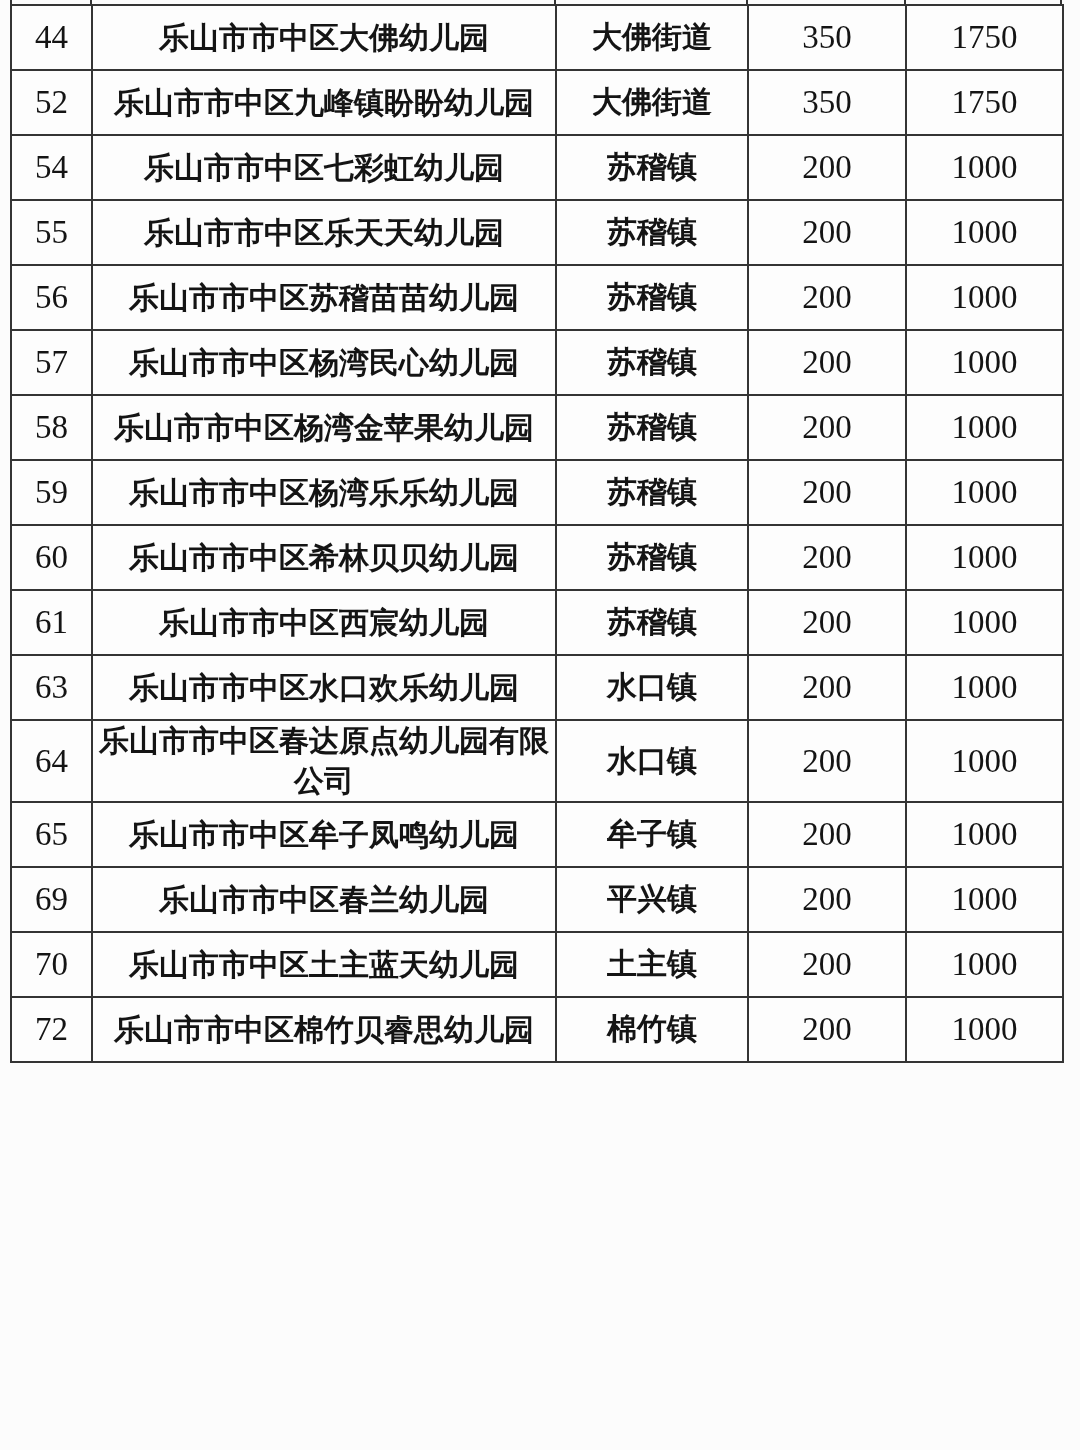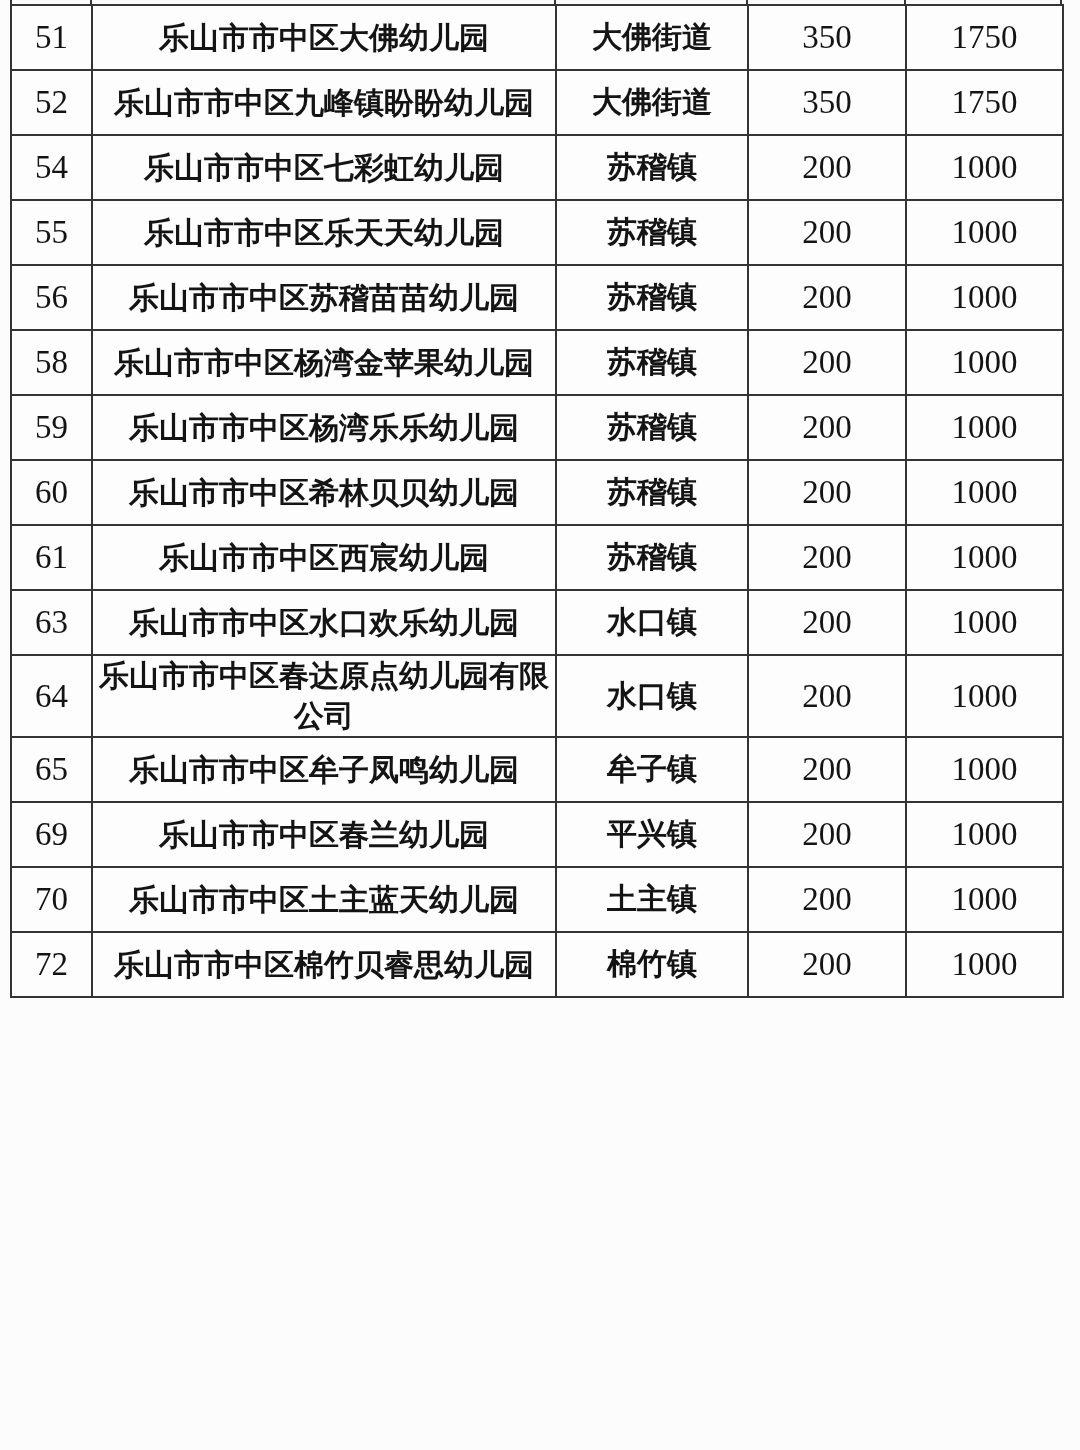--- a/index.html
+++ b/index.html
@@ -70,21 +70,21 @@
   <table class="kg-table">
     <colgroup>
       <col style="width:81px">
       <col style="width:464px">
       <col style="width:192px">
       <col style="width:158px">
       <col style="width:157px">
     </colgroup>
     <tbody>
         <tr>
-          <td class="col-index">51</td>
+          <td class="col-index">44</td>
           <td class="col-name">乐山市市中区大佛幼儿园</td>
           <td class="col-town">大佛街道</td>
           <td class="col-num">350</td>
           <td class="col-num">1750</td>
         </tr>
         <tr>
           <td class="col-index">52</td>
           <td class="col-name">乐山市市中区九峰镇盼盼幼儿园</td>
           <td class="col-town">大佛街道</td>
           <td class="col-num">350</td>
@@ -100,20 +100,27 @@
         <tr>
           <td class="col-index">55</td>
           <td class="col-name">乐山市市中区乐天天幼儿园</td>
           <td class="col-town">苏稽镇</td>
           <td class="col-num">200</td>
           <td class="col-num">1000</td>
         </tr>
         <tr>
           <td class="col-index">56</td>
           <td class="col-name">乐山市市中区苏稽苗苗幼儿园</td>
+          <td class="col-town">苏稽镇</td>
+          <td class="col-num">200</td>
+          <td class="col-num">1000</td>
+        </tr>
+        <tr>
+          <td class="col-index">57</td>
+          <td class="col-name">乐山市市中区杨湾民心幼儿园</td>
           <td class="col-town">苏稽镇</td>
           <td class="col-num">200</td>
           <td class="col-num">1000</td>
         </tr>
         <tr>
           <td class="col-index">58</td>
           <td class="col-name">乐山市市中区杨湾金苹果幼儿园</td>
           <td class="col-town">苏稽镇</td>
           <td class="col-num">200</td>
           <td class="col-num">1000</td>

